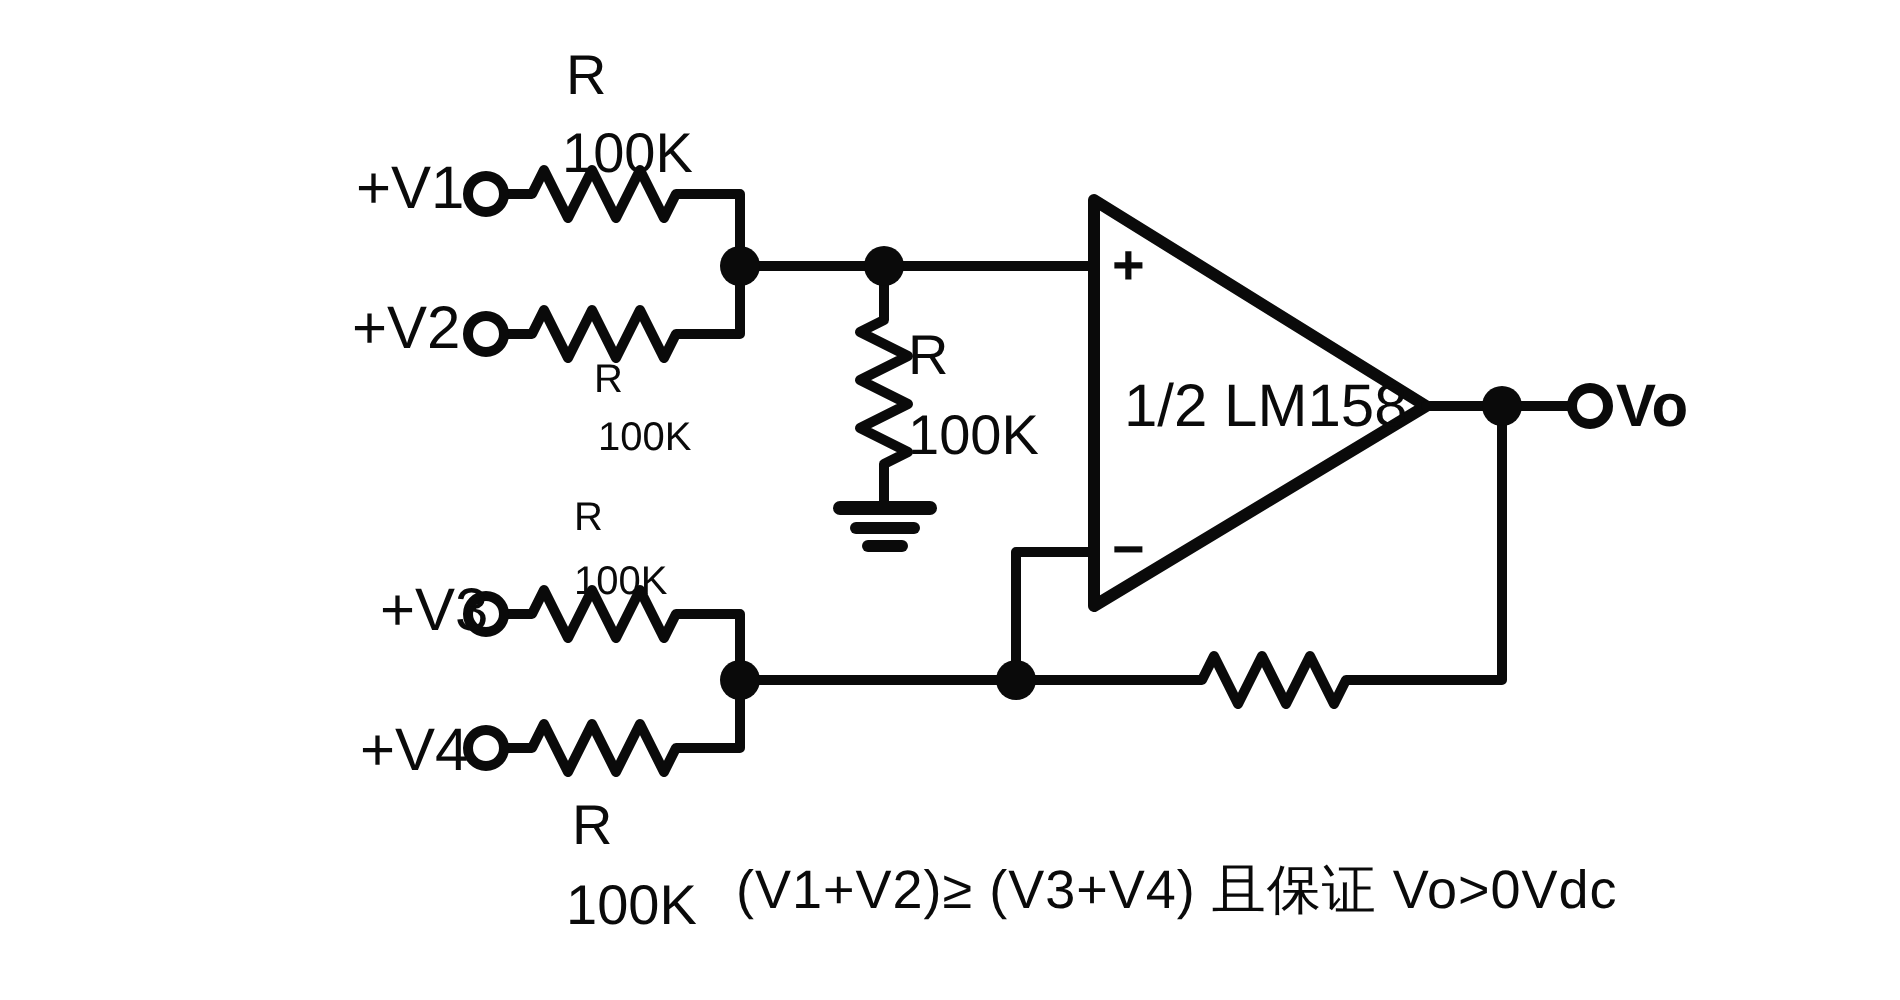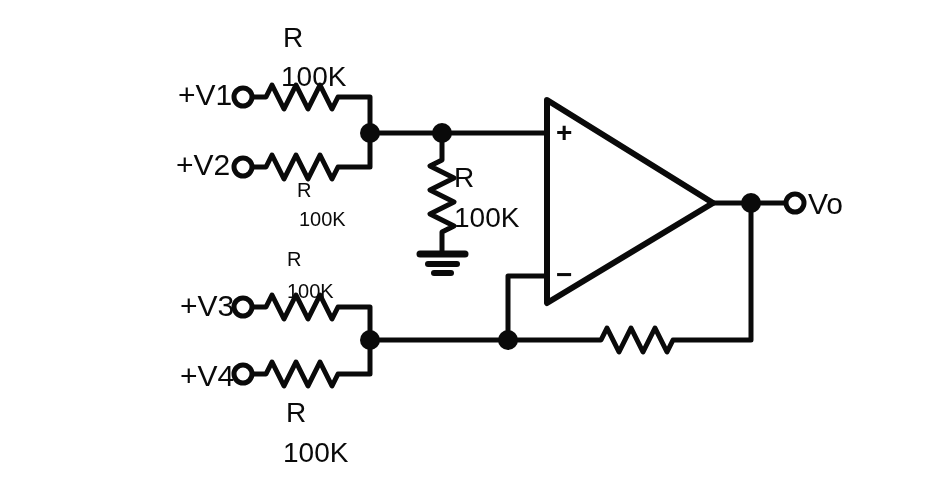--- a/index.html
+++ b/index.html
@@ -64,37 +64,39 @@
 
     <circle cx="243" cy="97" r="9" fill="#ffffff"></circle>
     <circle cx="243" cy="167" r="9" fill="#ffffff"></circle>
     <circle cx="243" cy="307" r="9" fill="#ffffff"></circle>
     <circle cx="243" cy="374" r="9" fill="#ffffff"></circle>
     <circle cx="795" cy="203" r="9" fill="#ffffff"></circle>
   </svg>
 
   <div class="lbl f30" style="left:178px;top:80px;text-align:right;">+V1</div>
   <div class="lbl f30" style="left:176px;top:150px;text-align:center;">+V2</div>
-  <div class="lbl f30" style="left:180px;top:291px;">+V3</div>
+  <div class="lbl f30" style="left:190px;top:291px;">+V3</div>
   <div class="lbl f30" style="left:180px;top:361px;">+V4</div>
 
   <div class="lbl f28" style="left:283px;top:24px;">R</div>
   <div class="lbl f28" style="left:281px;top:63px;">100K</div>
 
   <div class="lbl f20" style="left:297px;top:180px;">R</div>
   <div class="lbl f20" style="left:299px;top:209px;">100K</div>
 
   <div class="lbl f20" style="left:287px;top:249px;">R</div>
   <div class="lbl f20" style="left:287px;top:281px;">100K</div>
 
   <div class="lbl f28" style="left:286px;top:399px;">R</div>
   <div class="lbl f28" style="left:283px;top:439px;">100K</div>
 
   <div class="lbl f28" style="left:454px;top:164px;">R</div>
   <div class="lbl f28" style="left:454px;top:204px;">100K</div>
 
   <div class="lbl opamp-sign" style="left:556px;top:119px;">+</div>
   <div class="lbl opamp-sign" style="left:556px;top:261px;">−</div>
+  <div class="lbl f30" style="left:562px;top:189px;">1/2 LM158</div>
 
-  <div class="lbl f30" style="left:808px;top:189px;">Vo</div>
+  <div class="lbl f30" style="left:808px;top:189px;font-weight:bold;">Vo</div>
 
+  <div class="lbl ann" style="left:368px;top:432px;">(V1+V2)≥ (V3+V4) 且保证 Vo&gt;0Vdc</div>
 
 </div>
 
 </body></html>

